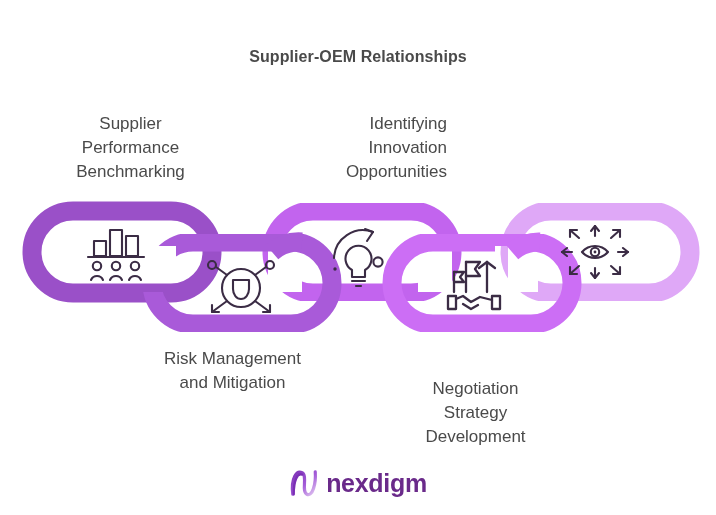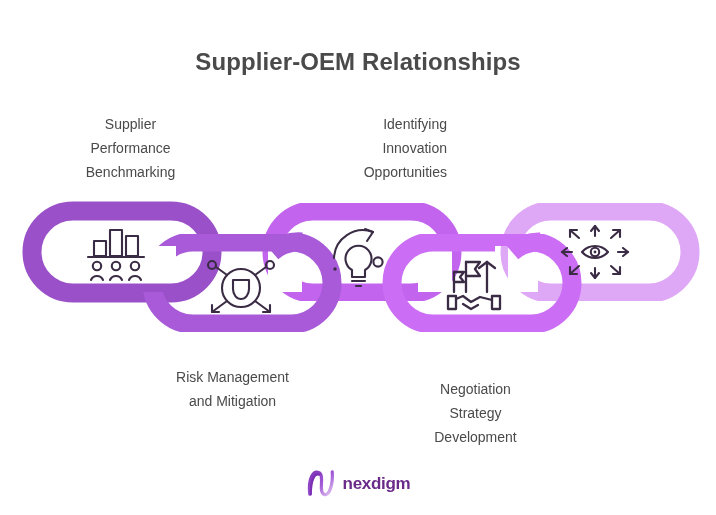--- a/index.html
+++ b/index.html
@@ -11,53 +11,53 @@
     overflow:hidden;
     position:relative;
   }
   #canvas{position:relative;width:716px;height:515px;}
 
   
   .title{
     position:absolute;
     left:0;top:48px;width:716px;
     text-align:center;
-    font-size:24px;
+    font-size:16px;
     font-weight:bold;
     color:#4a4a4a;
     letter-spacing:0.1px;
   }
 
   
   .chain-svg{position:absolute;left:0;top:0;width:716px;height:515px;pointer-events:none;}
 
   
   .label{
     position:absolute;
     text-align:center;
-    font-size:14px;
+    font-size:17px;
     line-height:24px;
     color:#4a4a4a;
     white-space:pre-line;
   }
   .lbl-1{left:28px;top:112px;width:205px;}
-  .lbl-2{left:130px;top:365px;width:205px;}
+  .lbl-2{left:130px;top:347px;width:205px;}
   .lbl-3{left:262px;top:112px;width:185px;text-align:right;}
   .lbl-4{left:383px;top:365px;width:185px;margin-top:12px;}
   .lbl-5{left:500px;top:137px;width:190px;}
 
   
   .logo{
     position:absolute;
     left:0;top:468px;width:716px;
     display:flex;align-items:center;justify-content:center;gap:7px;
   }
   .logo-mark{width:30px;height:30px;display:block;}
   .logo-text{
-    font-size:17px;
+    font-size:25px;
     font-weight:bold;
     color:#6a2a8a;
     letter-spacing:-0.3px;
     line-height:1;
   }
 </style>
 </head>
 <body>
 
 <div id="canvas">

